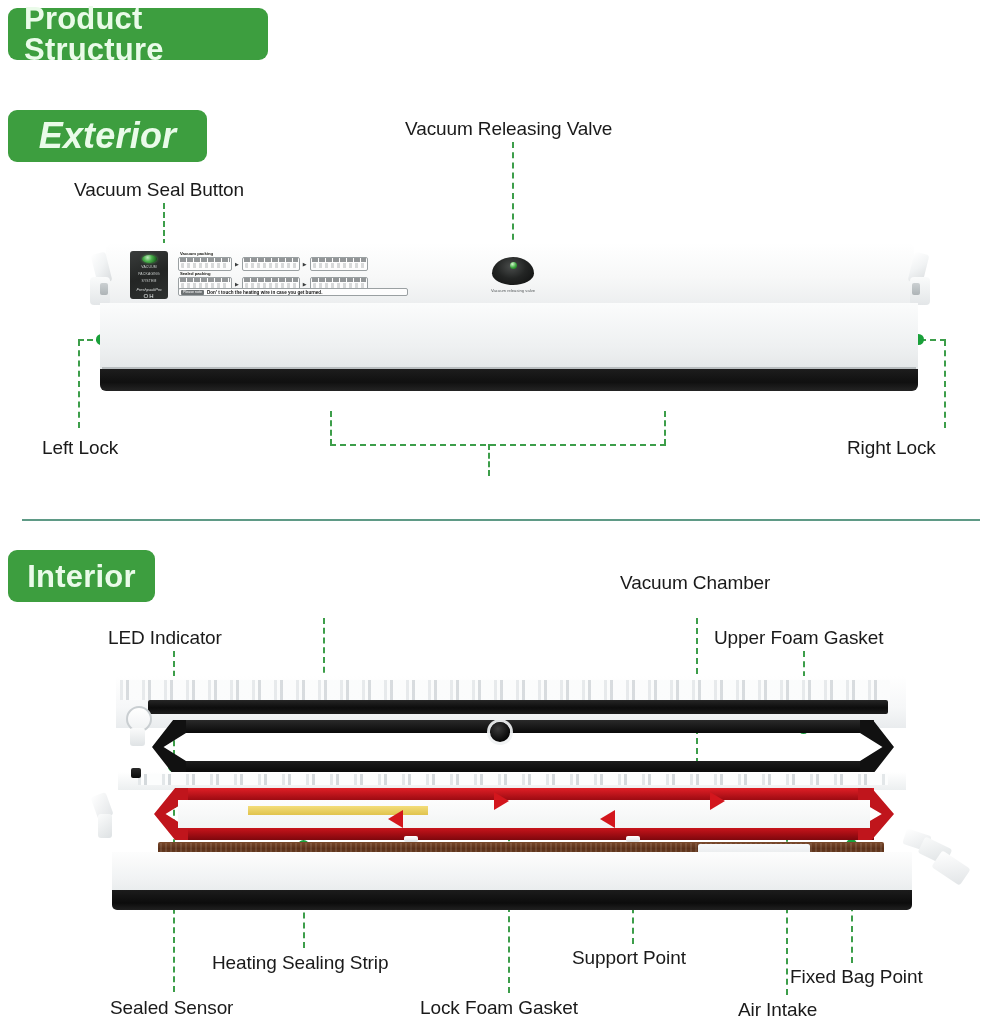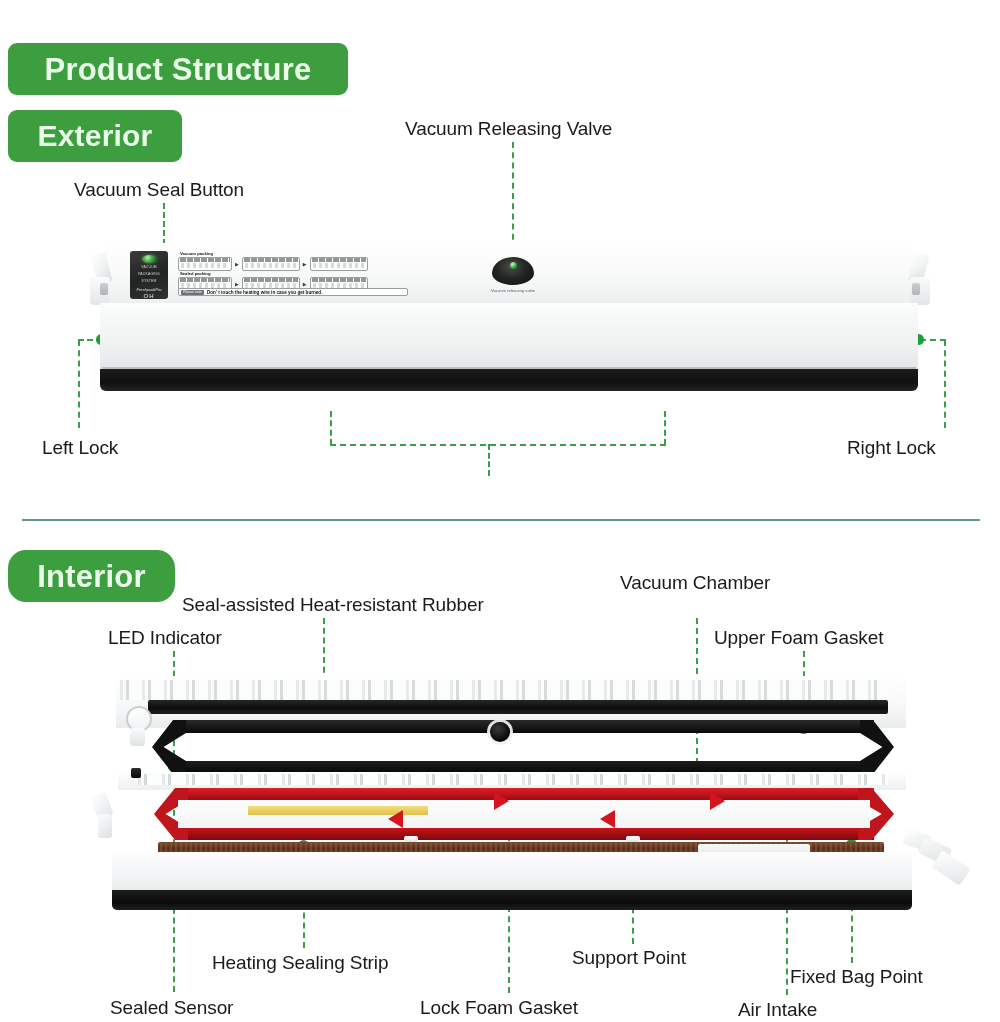--- a/index.html
+++ b/index.html
@@ -19,23 +19,23 @@
     background:#3d9e3f;
     color:#eafbe9;
     font-weight:bold;
     border-radius:9px;
     display:flex;align-items:center;justify-content:center;
     letter-spacing:.2px;
     line-height:1;
     padding:0 16px;
     box-sizing:border-box;
   }
-  #badge-title{left:8px;top:8px;width:340px;height:52px;font-size:31px;margin-top:35px;}
-  #badge-exterior{left:8px;top:110px;width:174px;height:52px;font-size:30px;}
-  #badge-interior{left:8px;top:550px;width:167px;height:52px;font-size:31px;border-radius:18px;}
+  #badge-title{left:8px;top:8px;width:260px;height:52px;font-size:31px;}
+  #badge-exterior{left:8px;top:110px;width:199px;height:52px;font-size:36px;font-style:italic;}
+  #badge-interior{left:8px;top:550px;width:147px;height:52px;font-size:31px;}
 
   
   #divider{
     position:absolute;left:22px;top:519px;width:958px;height:2px;
     background:#5f9a86;
   }
 
   
   .label{
     position:absolute;
@@ -454,21 +454,20 @@
     <div id="ext-front"></div>
     <div id="ext-seam"></div>
     <div id="ext-base"></div>
   </div>
 
   <div id="divider"></div>
 
   <div class="badge" id="badge-interior">Interior</div>
 
   <div class="label" style="left:108px;top:627px;">LED Indicator</div>
-  <div class="label" style="left:182px;top:594px;">Seal-assisted Heat-resistant Rubber</div>
   <div class="label" style="left:620px;top:572px;">Vacuum Chamber</div>
   <div class="label" style="left:714px;top:627px;">Upper Foam Gasket</div>
 
   <div class="label" style="left:110px;top:997px;">Sealed Sensor</div>
   <div class="label" style="left:212px;top:952px;">Heating Sealing Strip</div>
   <div class="label" style="left:420px;top:997px;">Lock Foam Gasket</div>
   <div class="label" style="left:572px;top:947px;">Support Point</div>
   <div class="label" style="left:738px;top:999px;">Air Intake</div>
   <div class="label" style="left:790px;top:966px;">Fixed Bag Point</div>
 

